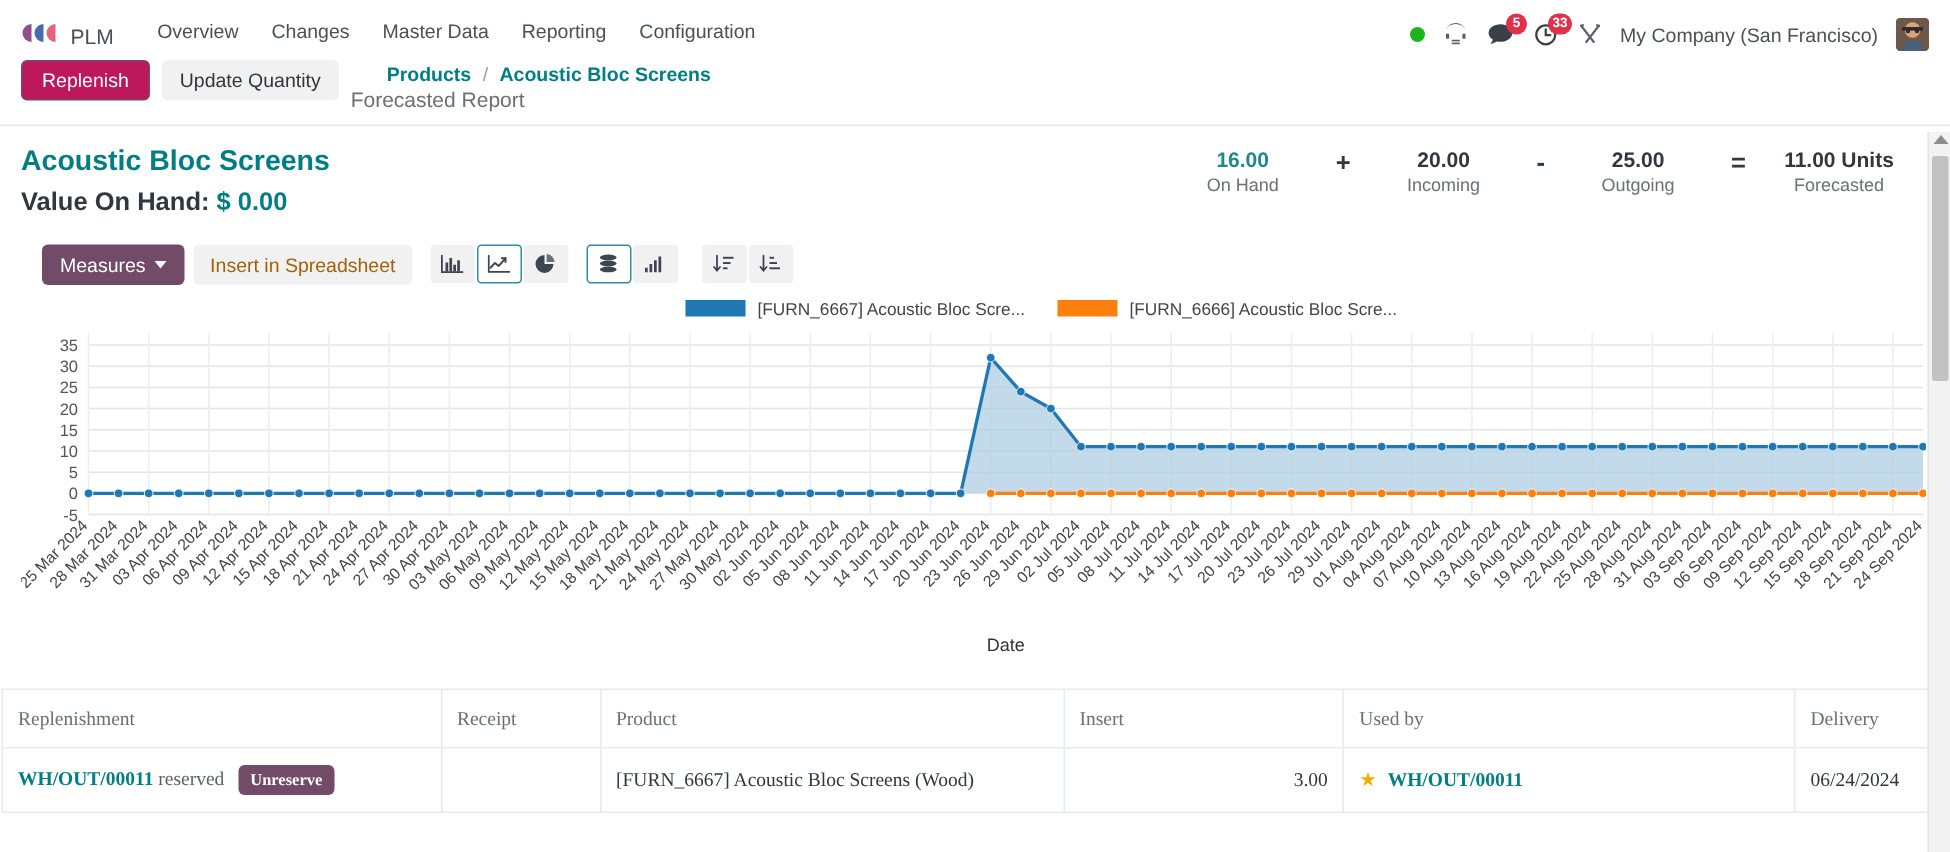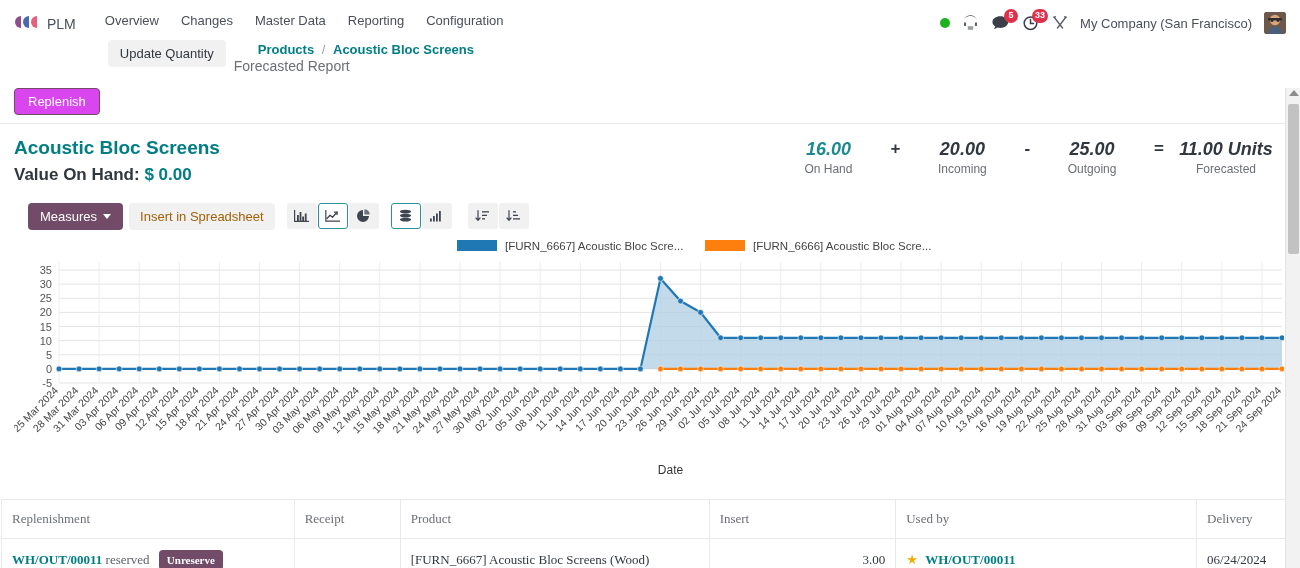--- a/index.html
+++ b/index.html
@@ -62,25 +62,24 @@
 
   
   .cp {
     background: #ffffff;
     border-bottom: 1px solid #e7e9ed;
     padding: 6px 12px 8px 14px;
     display: flex; align-items: flex-start; gap: 8px;
     min-height: 40px;
   }
   .btn-primary {
-    background: #d946ef; color: #fff;
+    background: #be185d; color: #fff;
     border: 1px solid #714b67; border-radius: 4px;
     font-size: 13px; padding: 5px 13px; cursor: pointer;
     white-space: nowrap;
-    margin-top: 48px;
   }
   .btn-secondary {
     background: #f1f1f2; color: #31373e;
     border: 1px solid transparent; border-radius: 4px;
     font-size: 13px; padding: 5px 11px; cursor: pointer;
     white-space: nowrap;
   }
   .bc { padding-top: 2px; line-height: 1.22; }
   .bc-row { font-size: 13px; padding-left: 24px; }
   .bc-link { color: #017e84; font-weight: bold; cursor: pointer; }
@@ -100,21 +99,21 @@
   }
   .rec-variant { color: #2a9199; font-size: 13px; margin-top: 3px; cursor: pointer;}
   .rec-value { font-size: 17px; margin-top: 5px; color: #31373e; font-weight: bold;}
   .rec-value .amt { color: #017e84; font-weight: bold; }
   .rec-right {
     margin-left: auto;
     display: flex; align-items: flex-start; gap: 0;
     padding-top: 2px;
   }
   .stat { text-align: center; min-width: 96px; }
-  .stat .v { font-size: 18px; font-weight: bold; color: #31373e; line-height: 1.25; font-style: italic; }
+  .stat .v { font-size: 14px; font-weight: bold; color: #31373e; line-height: 1.25; }
   .stat.teal .v { color: #1c8a8f; }
   .stat .l { font-size: 12px; color: #6b6f76; margin-top: 1px; }
   .op { font-size: 17px; font-weight: bold; color: #31373e; padding: 0 14px; line-height: 1.35; }
 
   
   .panel { padding: 0 14px; }
   .toolbar {
     display: flex; align-items: center; gap: 6px;
     padding: 8px 0 6px 14px;
   }

